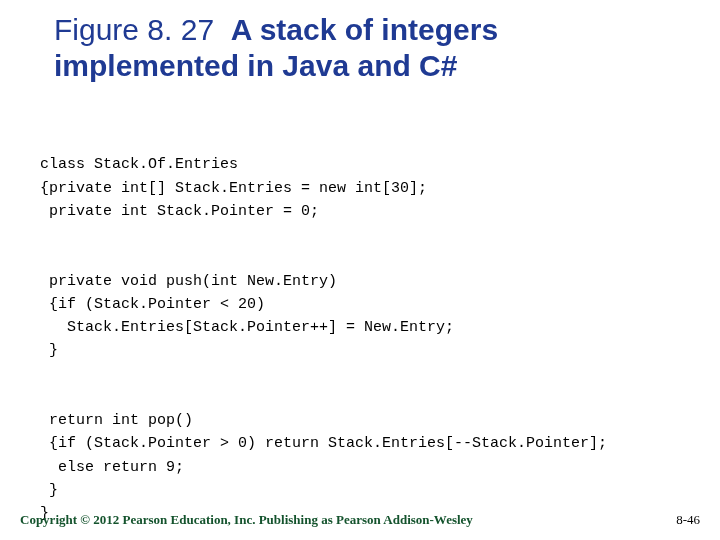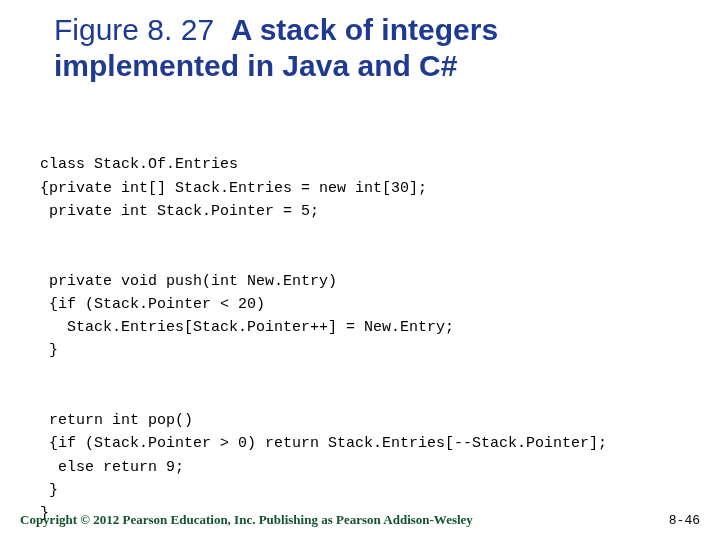--- a/index.html
+++ b/index.html
@@ -48,38 +48,38 @@
     left: 20px;
     font-family: "Times New Roman", Times, serif;
     font-size: 13px;
     color: #14532d;
     font-weight: bold;
   }
   .pagenum {
     position: absolute;
     bottom: 12px;
     right: 20px;
-    font-family: Liberation Mono, monospace;
+    font-family: Liberation Serif, serif;
     font-size: 13px;
     color: #000;
   }
 </style>
 </head>
 <body>
 
 <div class="slide">
 
   <div class="title">
     <span class="figlabel">Figure 8. 27</span>&nbsp;&nbsp;<span>A stack of integers implemented in Java and C#</span>
   </div>
 
   <div class="code">
 <span>class Stack.Of.Entries</span>
 <span>{private int[] Stack.Entries = new int[30];</span>
-<span> private int Stack.Pointer = 5;</span>
+<span> private int Stack.Pointer = 0;</span>
 <span></span>
 <span></span>
 <span> private void push(int New.Entry)</span>
 <span> {if (Stack.Pointer &lt; 20)</span>
 <span>   Stack.Entries[Stack.Pointer++] = New.Entry;</span>
 <span> }</span>
 <span></span>
 <span></span>
 <span> return int pop()</span>
 <span> {if (Stack.Pointer &gt; 0) return Stack.Entries[--Stack.Pointer];</span>

